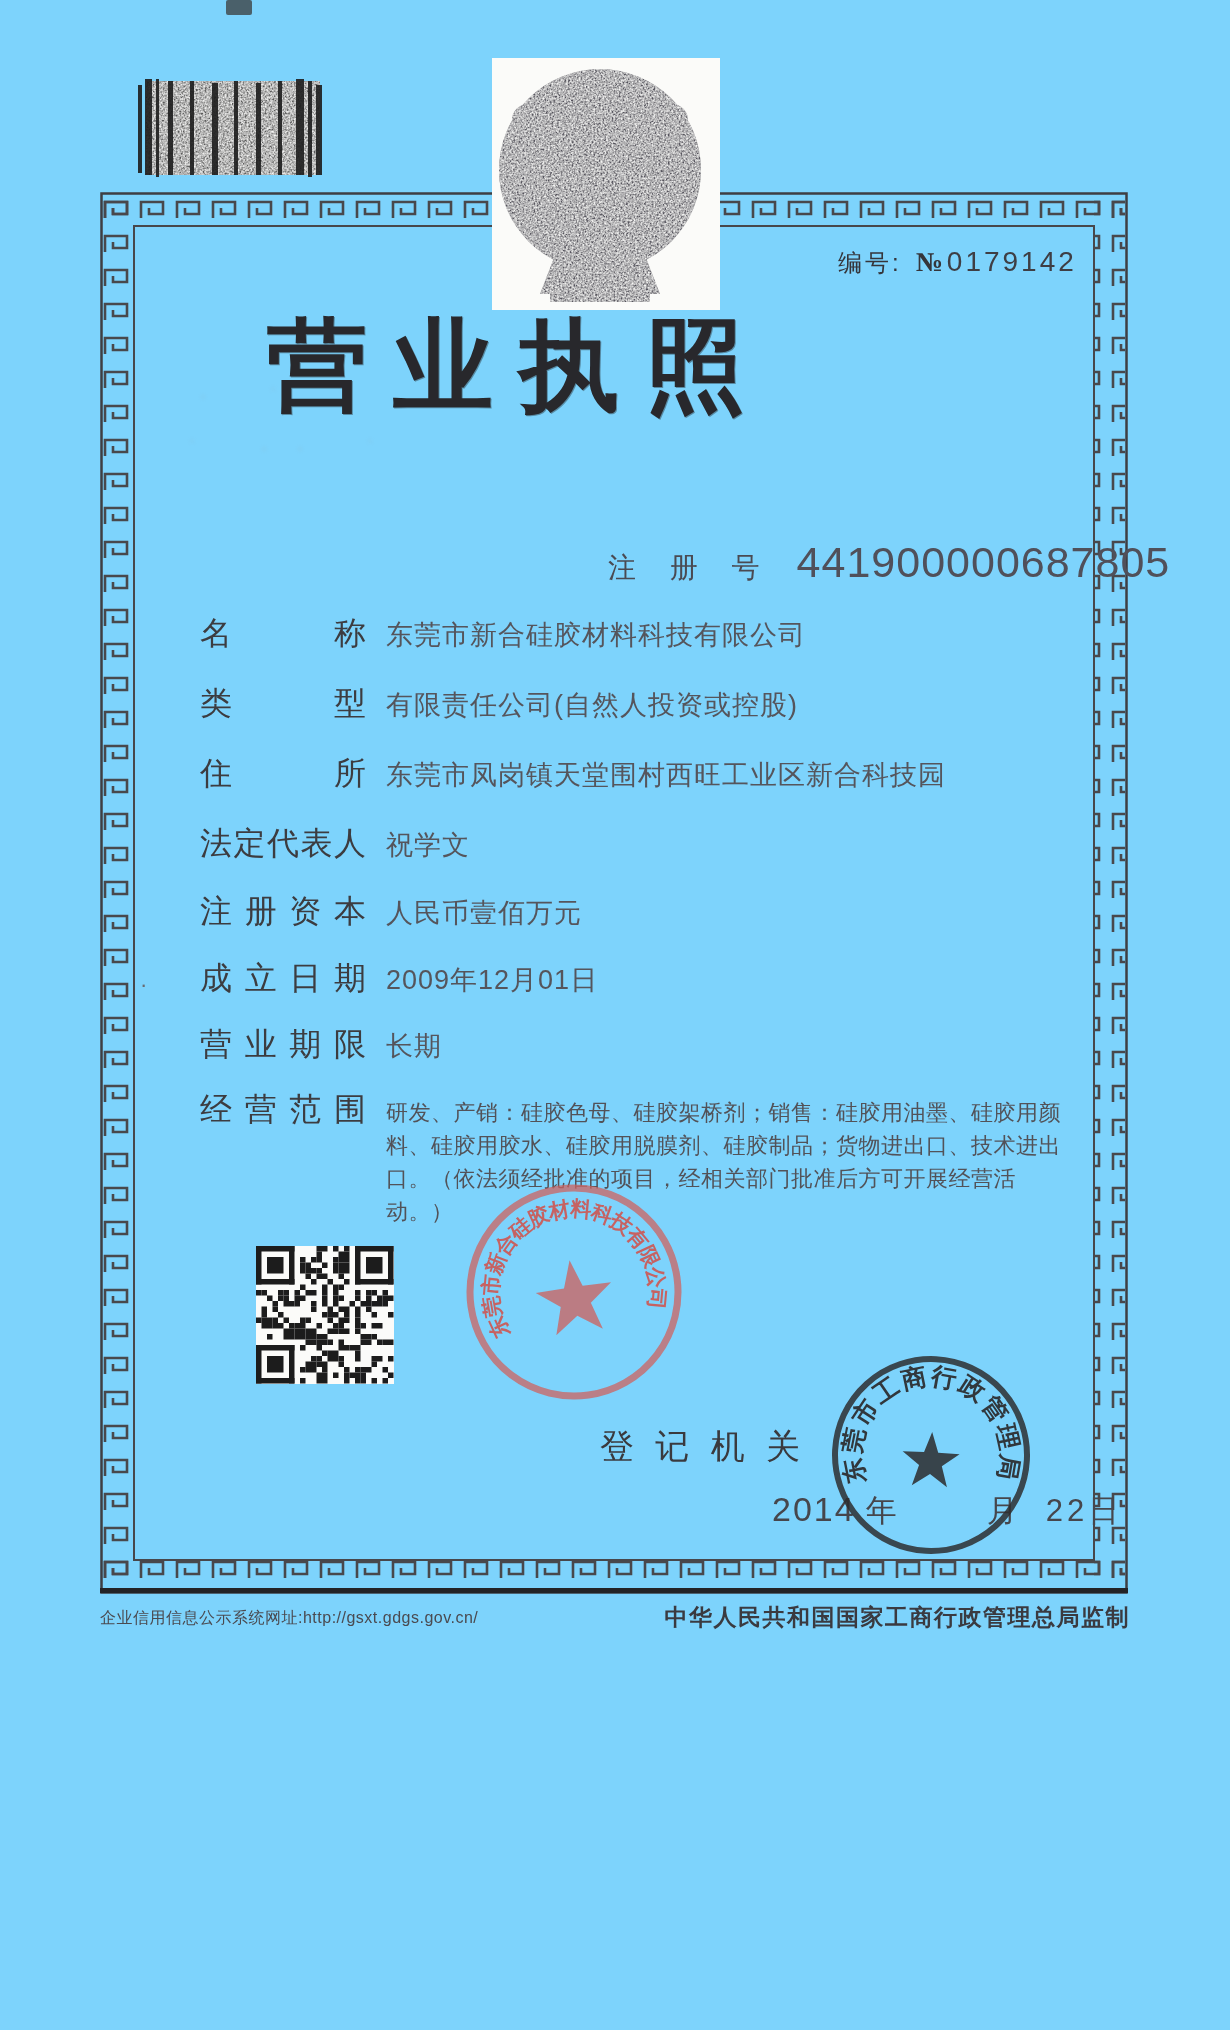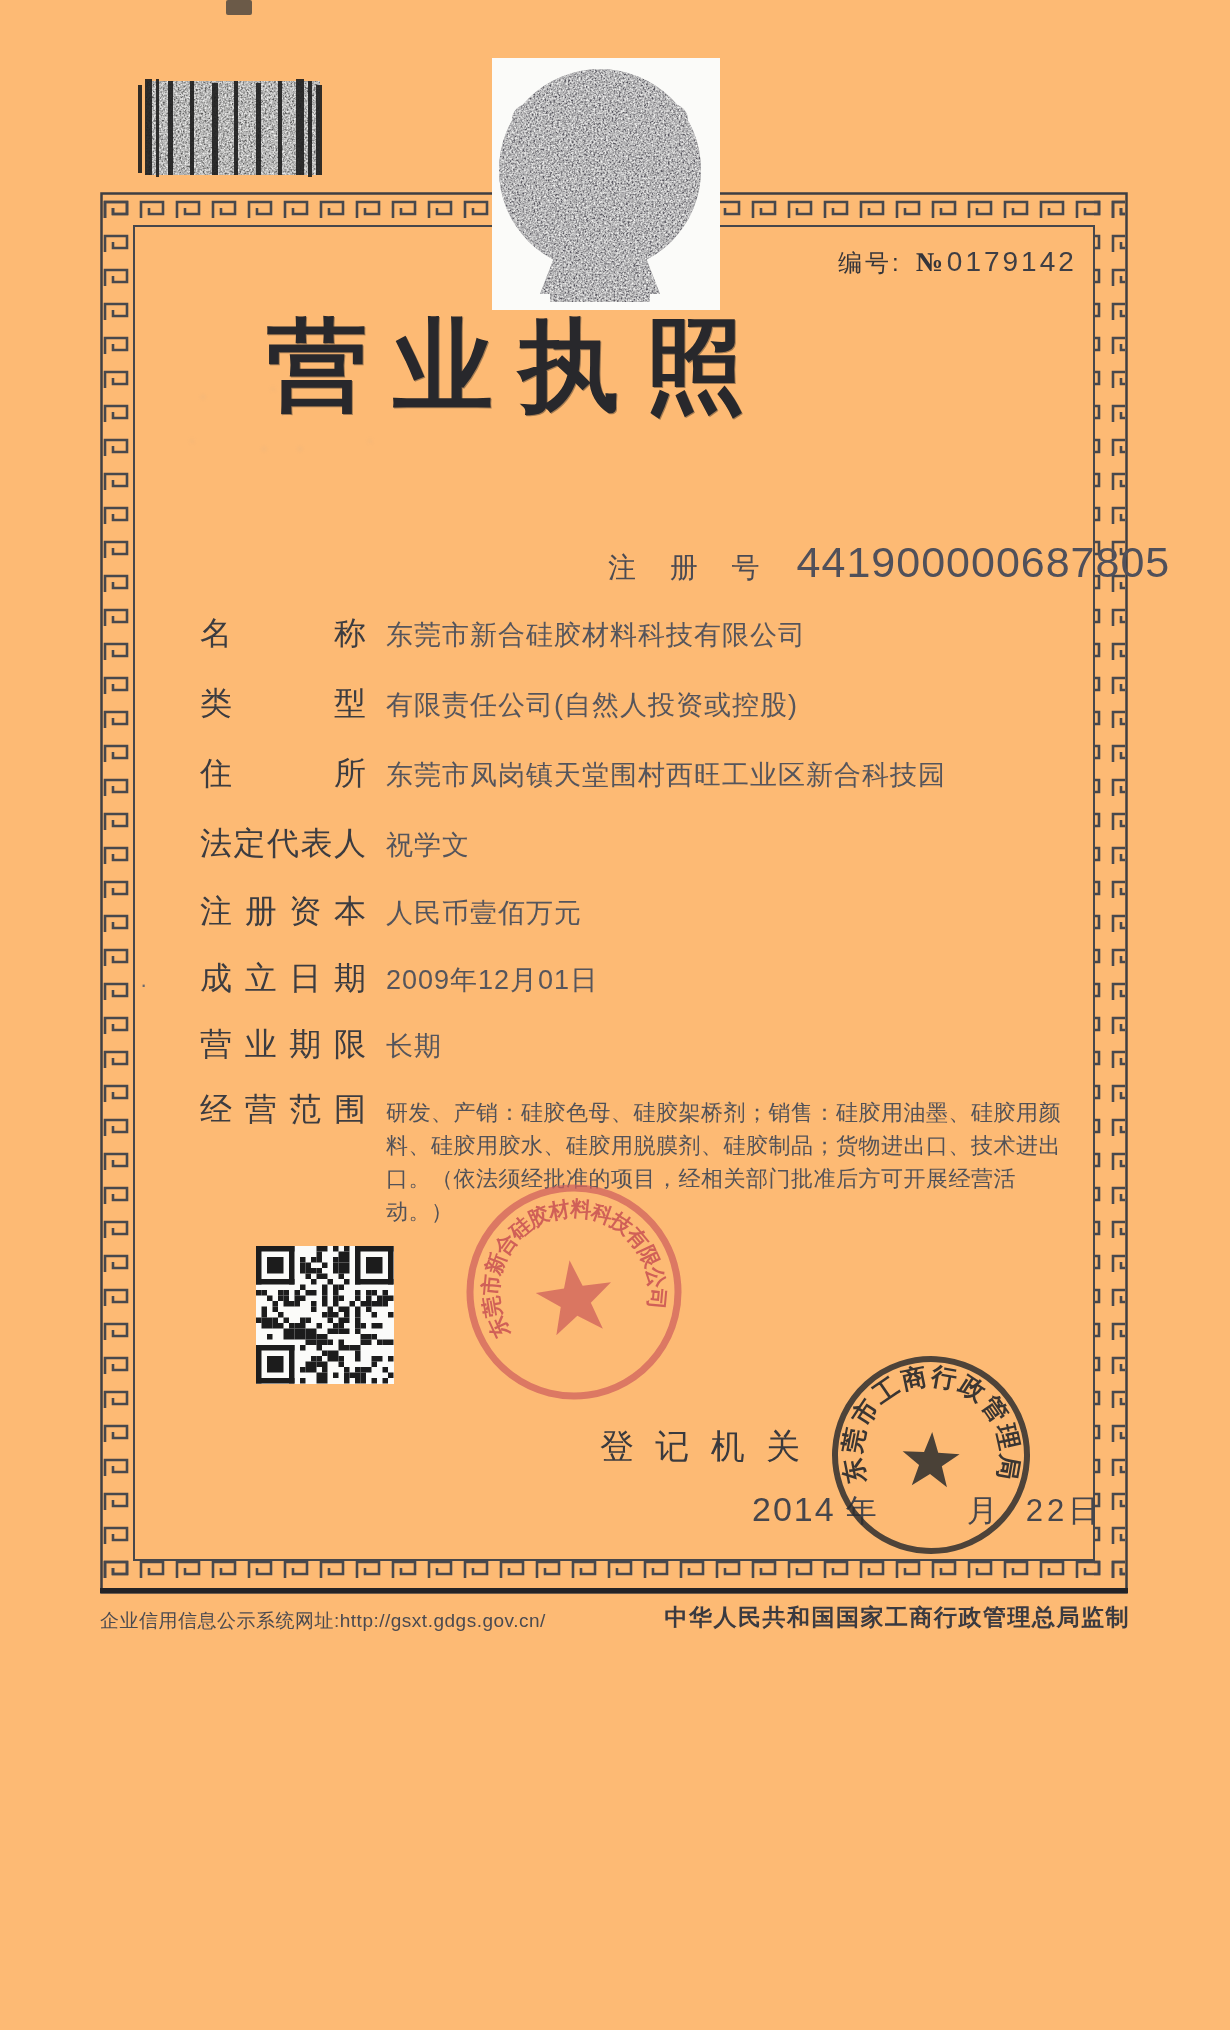--- a/index.html
+++ b/index.html
@@ -1,20 +1,20 @@
 <!DOCTYPE html>
 <html><head>
 <meta charset="utf-8">
 <style>
   * { margin:0; padding:0; box-sizing:border-box; }
   html,body { background:#ffffff; }
   body { font-family:"Liberation Sans", sans-serif; }
   .page {
     position:relative; width:1230px; height:2030px; margin:0 auto;
-    background:#fdba74; overflow:hidden;
+    background:#7dd3fc; overflow:hidden;
   }
   
   .frame-svg { position:absolute; left:100px; top:192px; z-index:1; }
   
   .emblem { position:absolute; left:492px; top:58px; z-index:2; }
   .barcode { position:absolute; left:138px; top:75px; z-index:2; }
   .qr { position:absolute; left:256px; top:1246px; z-index:3; }
   
   .serial { position:absolute; left:838px; top:246px; z-index:3; display:flex; align-items:baseline; color:#35353a; }
   .serial .s-label { font-size:24px; letter-spacing:3px; }
@@ -36,30 +36,30 @@
   .rows { position:absolute; left:200px; top:612px; width:900px; z-index:3; }
   .row { position:absolute; display:flex; align-items:baseline; width:900px; }
   .row .label { width:166px; display:flex; justify-content:space-between; font-size:32px; color:#3c3c40; font-weight:500; flex:none; }
   .row .value { margin-left:20px; font-size:27px; color:#55555c; letter-spacing:1px; white-space:nowrap; }
   .row.r0 { top:0; } .row.r1 { top:70px; } .row.r2 { top:140px; }
   .row.r3 { top:210px; } .row.r4 { top:278px; } .row.r5 { top:345px; }
   .row.r6 { top:411px; } .row.r7 { top:476px; }
   .row.r7 .value { white-space:normal; width:692px; font-size:22px; line-height:1.5; letter-spacing:0.5px; color:#525258; }
   
   .registrar { position:absolute; left:600px; top:1424px; width:200px; display:flex; justify-content:space-between; font-size:34px; color:#3a3a3e; font-weight:500; z-index:3; }
-  .dateline { position:absolute; left:752px; top:1490px; z-index:3; display:flex; align-items:baseline; color:#46464c; }
+  .dateline { position:absolute; left:772px; top:1490px; z-index:3; display:flex; align-items:baseline; color:#46464c; }
   .dateline .d-year { font-size:34px; letter-spacing:2px; }
   .dateline .d-yu { font-size:31px; margin-left:10px; }
   .dateline .d-mu { font-size:31px; margin-left:90px; }
   .dateline .d-day { font-size:31px; margin-left:28px; letter-spacing:4px; }
   
   .company-seal { position:absolute; left:458px; top:1176px; z-index:4; transform:rotate(-8deg); opacity:.92; }
   .authority-seal { position:absolute; left:826px; top:1350px; z-index:4; transform:rotate(3deg); opacity:.93; }
   
-  .footer-left { position:absolute; left:100px; top:1608px; font-size:19px; color:#4a4a50; z-index:3; letter-spacing:0.5px; }
+  .footer-left { position:absolute; left:100px; top:1608px; font-size:16px; color:#4a4a50; z-index:3; letter-spacing:0.5px; }
   .footer-right { position:absolute; right:100px; top:1602px; font-size:23px; color:#3a3a40; z-index:3; letter-spacing:1.5px;font-weight:bold; }
   
   .mark-top { position:absolute; left:226px; top:0; width:26px; height:15px; background:#3a3a3a; opacity:.75; border-radius:2px; z-index:2; }
   .mark-dot { position:absolute; left:140px; top:972px; font-size:22px; color:#6a6a70; z-index:3; }
   .smudge { position:absolute; z-index:2; filter:blur(2px); color:#9a9aa0; opacity:.5; font-size:18px; letter-spacing:30px; }
   .smudge.a { left:200px; top:386px; }
   .smudge.b { left:190px; top:438px; }
 </style>
 </head>
 <body>

